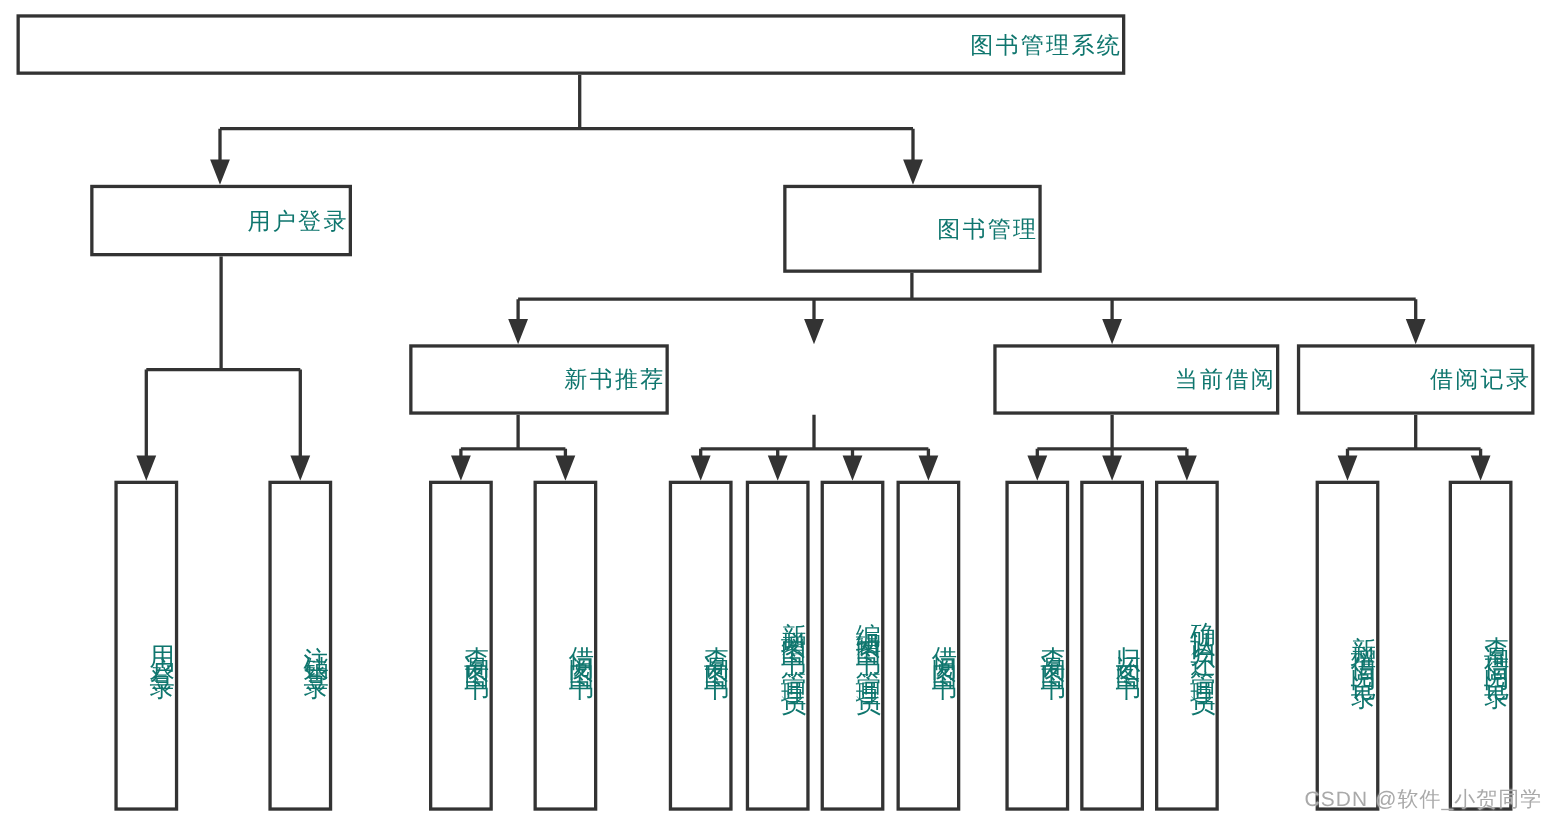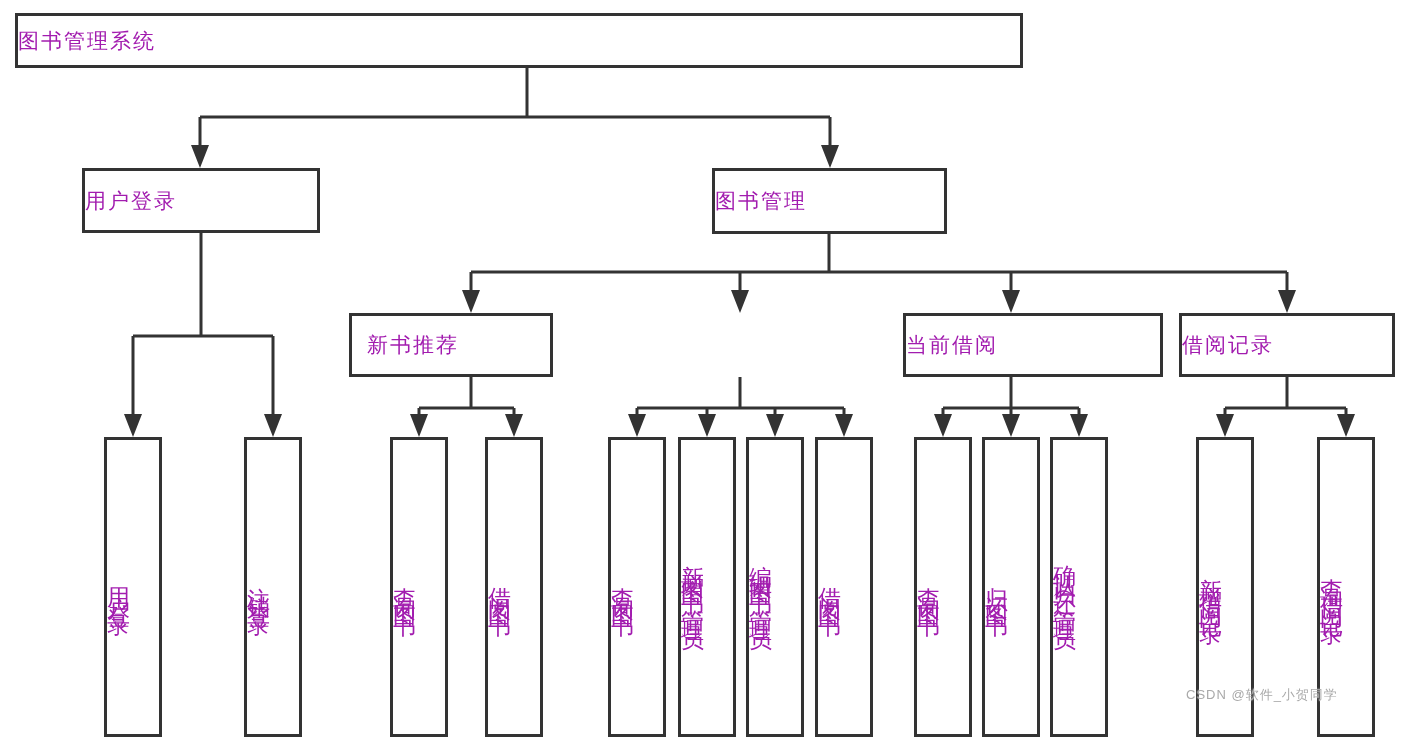--- a/index.html
+++ b/index.html
@@ -22,63 +22,63 @@
     width: 1405px;
     height: 747px;
   }
   .box {
     position: absolute;
     box-sizing: border-box;
     border: 3px solid #333333;
     background: #ffffff;
     display: flex;
     align-items: center;
-    justify-content: flex-start;
-    color: #a21caf;
+    justify-content: flex-end;
+    color: #0f766e;
   }
   .h-box {
     font-size: 21px;
     letter-spacing: 2px;
     white-space: nowrap;
   }
   .v-box .v-text {
     writing-mode: vertical-rl;
     text-orientation: mixed;
     font-size: 23px;
     letter-spacing: 9px;
     line-height: 1;
     white-space: nowrap;
   }
   .root-box   { left: 15px;   top: 13px;  width: 1008px; height: 55px; }
   .lvl2-login { left: 82px;   top: 168px; width: 238px;  height: 65px; }
-  .lvl2-mgmt  { left: 712px;  top: 168px; width: 235px;  height: 66px; }
+  .lvl2-mgmt  { left: 712px;  top: 168px; width: 235px;  height: 80px; }
   .lvl3 { top: 313px; height: 64px; }
-  .lvl3-new     { left: 349px;  width: 204px; padding-left: 15px; }
+  .lvl3-new     { left: 372px;  width: 236px; padding-left: 15px; }
   .lvl3-borrow  { left: 632px;  width: 216px; }
   .lvl3-current { left: 903px;  width: 260px; }
   .lvl3-records { left: 1179px; width: 216px; }
   .leaf { top: 437px; height: 300px; width: 58px; }
   .leaf-user-login { left: 104px; }
   .leaf-logout     { left: 244px; }
   .leaf-nb-query   { left: 390px; }
   .leaf-nb-borrow  { left: 485px; }
   .leaf-bb-query   { left: 608px; }
   .leaf-bb-add     { left: 678px; }
   .leaf-bb-edit    { left: 746px; }
   .leaf-bb-borrow  { left: 815px; }
   .leaf-cb-query   { left: 914px; }
   .leaf-cb-return  { left: 982px; }
   .leaf-cb-confirm { left: 1050px; }
   .leaf-br-add     { left: 1196px; }
   .leaf-br-query   { left: 1317px; }
   #watermark {
     position: absolute;
     left: 1186px;
-    top: 686px;
-    font-size: 13px;
+    top: 714px;
+    font-size: 19px;
     letter-spacing: 1px;
     color: #a9a9a9;
     text-shadow: 0 0 2px #ffffff;
     white-space: nowrap;
     z-index: 5;
   }
 </style>
 </head>
 <body>
 

